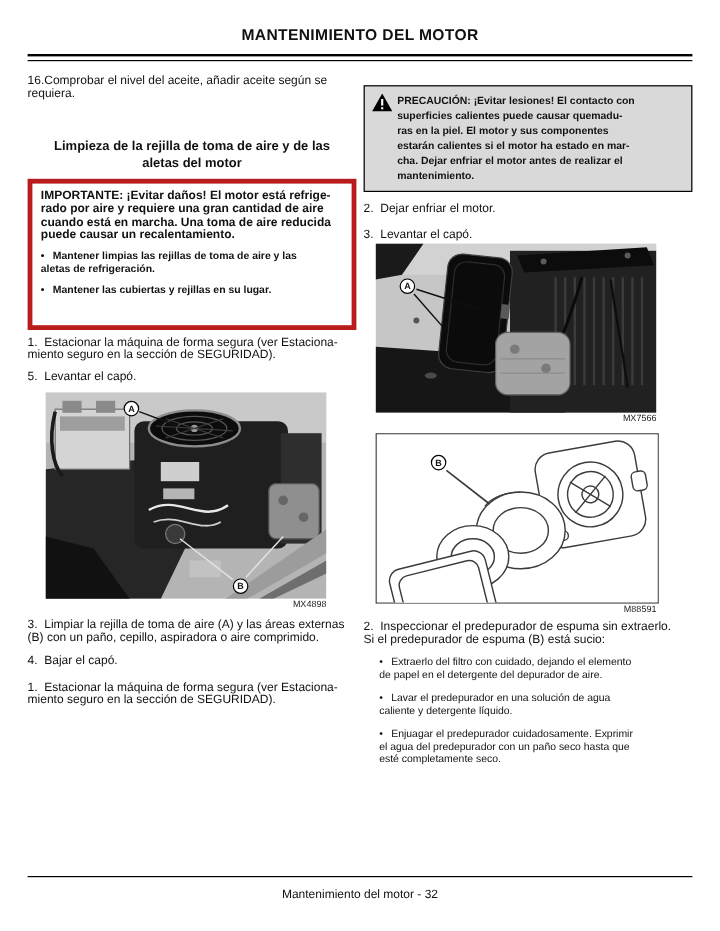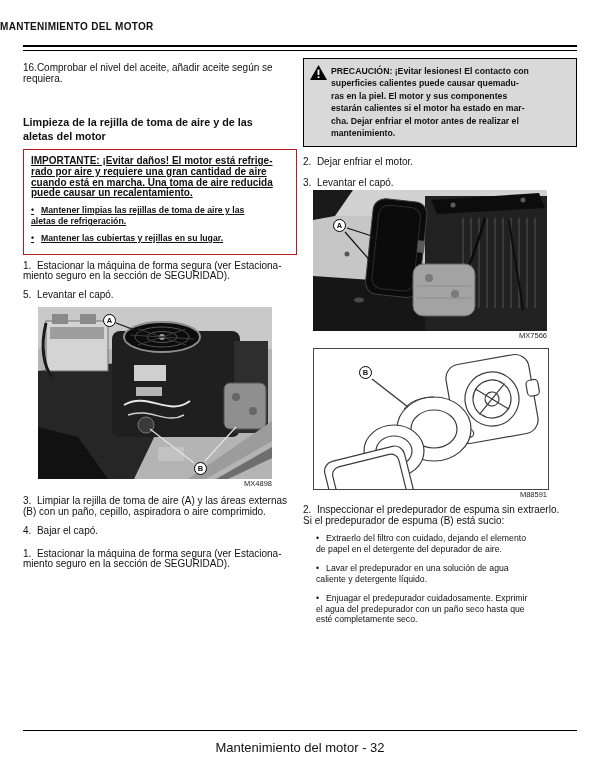--- a/index.html
+++ b/index.html
@@ -1,65 +1,65 @@
 <!DOCTYPE html>
 <html><head>
 <meta charset="utf-8">
 <style>
   html,body { margin:0; padding:0; background:#ffffff; }
   .page {
     position:relative; width:600px; height:776px; background:#fff;
     font-family:"Liberation Sans", sans-serif; color:#111; overflow:hidden;
   }
   .title {
-    position:absolute; top:21px; left:0; width:100%; 
-    font-size:10px; font-weight:bold; letter-spacing:.3px; white-space:pre;
+    position:absolute; top:21px; left:0; width:100%; text-align:center;
+    font-size:13px; font-weight:bold; letter-spacing:.3px; white-space:pre;
   }
   .header-rule {
     position:absolute; top:45px; left:23px; right:23px; height:3px;
     border-top:2px solid #000; border-bottom:1px solid #000;
   }
   .col { position:absolute; top:58px; }
   .col-left  { left:23px;  width:274px; }
   .col-right { left:303px; width:274px; }
 
   .para { font-size:10px; line-height:10.5px; white-space:pre; margin:0; }
-  .h2   { font-size:10.8px; line-height:14px; font-weight:bold; white-space:pre; margin:0; }
+  .h2   { font-size:10.8px; line-height:14px; font-weight:bold; white-space:pre; margin:0;text-align:center; }
 
   .box-imp {
-    border:1px solid #b91c1c; padding:6px 5px 10px 7px; margin-top:6px;text-decoration:underline;
+    border:4px solid #b91c1c; padding:6px 5px 24px 7px; margin-top:6px;
   }
   .box-imp .para { font-weight:bold; line-height:10.8px; }
   .bullet { margin-top:6px; }
   .bullet .bt { white-space:pre; margin-left:7px;margin-top:48px; }
   .bullet .dot { font-size:8.7px; }
   .box-imp .bullet { font-weight:bold; font-size:8.7px; line-height:10.8px; }
   .bullet-ind { padding-left:13px; font-size:8.7px; line-height:10.5px; }
 
   .box-caution {
-    position:relative; margin-top:0; border:1px solid #000;
+    position:relative; margin-top:13px; border:1px solid #000;
     background:#d9d9d9; padding:6px 5px 7px 27px;
   }
   .box-caution .para { font-weight:bold; line-height:12.4px; font-size:8.7px; }
   .warn-icon { position:absolute; left:6px; top:6px; width:17px; height:15px; }
 
   .figure { position:relative; width:234px; }
   .fig1 { margin:7px 0 0 15px; }
   .fig2 { margin:2px 0 0 10px; }
   .fig3 { margin:8px 0 0 10px; }
   .figure svg { display:block; }
   .fig-border { border:1px solid #444; }
   .fig-label { font-size:7.5px; line-height:8px; text-align:right; margin-top:1px; color:#222; }
   .callout {
     position:absolute; width:11px; height:11px; background:#fff; border:1px solid #000;
     border-radius:50%; font-size:7.5px; font-weight:bold; line-height:11px;
     text-align:center; z-index:2;
   }
   .footer-rule { position:absolute; left:23px; right:23px; top:730px; border-top:1px solid #000; }
-  .footer-text { position:absolute; top:740px; left:0; width:100%; text-align:center; font-size:13px; }
+  .footer-text { position:absolute; top:740px; left:0; width:100%; text-align:center; font-size:10px; }
 </style>
 </head>
 <body>
 
 <div class="page">
 
   <div class="title">MANTENIMIENTO DEL MOTOR</div>
   <div class="header-rule"></div>
 
   <div class="col col-left">

